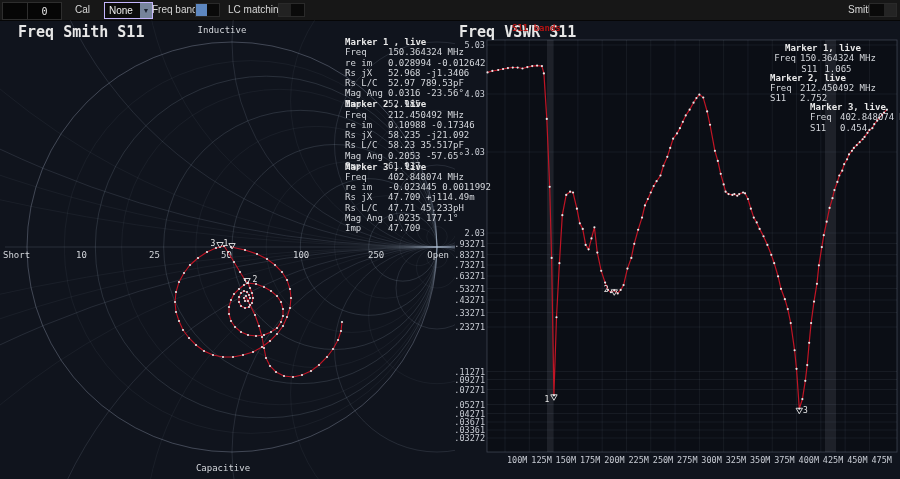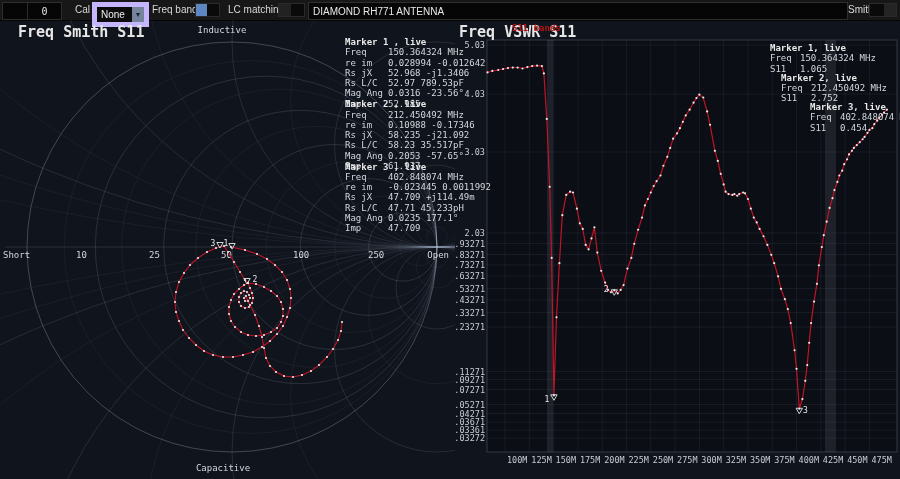--- a/index.html
+++ b/index.html
@@ -6,22 +6,22 @@
   #app{position:relative;width:900px;height:479px;background:#10141d;overflow:hidden;
        font-family:"Liberation Sans",sans-serif;}
   
   #toolbar{position:absolute;left:0;top:0;width:900px;height:20px;background:#171717;
            border-bottom:1px solid #060606;}
   .tb-field{position:absolute;top:2px;height:14px;background:#060606;border:1px solid #2e2e2e;
             color:#e8e8e8;font-size:10px;font-family:"DejaVu Sans Mono",monospace;}
   .tb-label{position:absolute;top:4px;color:#d8d8d8;font-size:10px;}
   .tb-toggle{position:absolute;top:3px;height:12px;background:#0a0a0a;border:1px solid #2a2a2a;}
   .tb-knob{position:absolute;top:0;height:12px;}
-  #cal-dropdown{position:absolute;left:92px;top:2px;width:47px;height:15px;background:#0c0c0c;
-                border:5px solid #c4b5fd;color:#eee;font-size:10px;}
+  #cal-dropdown{position:absolute;left:104px;top:2px;width:47px;height:15px;background:#0c0c0c;
+                border:1px solid #c4b5fd;color:#eee;font-size:10px;}
   #cal-dropdown .dd-text{position:absolute;left:4px;top:2px;}
   #cal-dropdown .dd-arrow{position:absolute;right:0;top:0;width:12px;height:15px;background:#76849b;
                           color:#1b2330;font-size:7px;text-align:center;line-height:15px;}
   
   .chart-title{position:absolute;color:#e6e6e6;font-size:15px;font-weight:bold;
                font-family:"DejaVu Sans Mono",monospace;}
   #live-label{position:absolute;left:512px;top:23px;color:#b31212;font-size:9px;font-weight:bold;
               font-family:"DejaVu Sans Mono",monospace;}
   svg{position:absolute;}
   
@@ -46,21 +46,20 @@
       <span class="dd-arrow">▼</span>
     </div>
     <span class="tb-label" style="left:152px;">Freq bands</span>
     <div class="tb-toggle" style="left:195px;width:23px;">
       <span class="tb-knob" style="left:0;width:11px;background:#5d87c0;"></span>
     </div>
     <span class="tb-label" style="left:228px;">LC matching</span>
     <div class="tb-toggle" style="left:278px;width:25px;">
       <span class="tb-knob" style="left:0;width:12px;background:#222;"></span>
     </div>
-    <input class="tb-field" style="left: 308px; width: 532px; padding-left: 4px; font-family: &quot;Liberation Sans&quot;, sans-serif;" value="DIAMOND RH771 ANTENNA">
     <span class="tb-label" style="left:848px;">Smith</span>
     <div class="tb-toggle" style="left:869px;width:26px;">
       <span class="tb-knob" style="right:0;width:12px;background:#242424;"></span>
     </div>
   </div>
 
   <div class="chart-title" style="left:18px;top:23px;">Freq Smith S11</div>
   <div class="chart-title" style="left:459px;top:23px;">Freq VSWR S11</div>
   <div id="live-label">S11 bands</div>
 
@@ -434,18 +433,18 @@
       <path d="M 796.1077583132 408.239 L 802.5077583132 408.239 L 799.3077583132 413.739 Z" fill="none" stroke="#e8e8e8" stroke-width="0.9"></path>
       <text x="805.3077583132" y="412.739" text-anchor="middle" fill="#e8e8e8" font-size="8" font-family="DejaVu Sans Mono, monospace" font-weight="normal">3</text>
     </svg>
 
   <div id="smith-marker-panel">
       <div class="mblock mb-left" style="left: 345px; top: 37px;"><div class="hdr">Marker 1 , live</div><div class="mrow"><span class="lbl">Freq</span><span>150.364324 MHz</span></div><div class="mrow"><span class="lbl">re im</span><span>0.028994 -0.012642</span></div><div class="mrow"><span class="lbl">Rs jX</span><span>52.968 -j1.3406</span></div><div class="mrow"><span class="lbl">Rs L/C</span><span>52.97 789.53pF</span></div><div class="mrow"><span class="lbl">Mag Ang</span><span>0.0316 -23.56°</span></div><div class="mrow"><span class="lbl">Imp</span><span>52.985</span></div></div>
       <div class="mblock mb-left" style="left: 345px; top: 99.3px;"><div class="hdr">Marker 2 , live</div><div class="mrow"><span class="lbl">Freq</span><span>212.450492 MHz</span></div><div class="mrow"><span class="lbl">re im</span><span>0.10988 -0.17346</span></div><div class="mrow"><span class="lbl">Rs jX</span><span>58.235 -j21.092</span></div><div class="mrow"><span class="lbl">Rs L/C</span><span>58.23 35.517pF</span></div><div class="mrow"><span class="lbl">Mag Ang</span><span>0.2053 -57.65°</span></div><div class="mrow"><span class="lbl">Imp</span><span>61.937</span></div></div>
       <div class="mblock mb-left" style="left: 345px; top: 161.6px;"><div class="hdr">Marker 3 , live</div><div class="mrow"><span class="lbl">Freq</span><span>402.848074 MHz</span></div><div class="mrow"><span class="lbl">re im</span><span>-0.023445 0.0011992</span></div><div class="mrow"><span class="lbl">Rs jX</span><span>47.709 +j114.49m</span></div><div class="mrow"><span class="lbl">Rs L/C</span><span>47.71 45.233pH</span></div><div class="mrow"><span class="lbl">Mag Ang</span><span>0.0235 177.1°</span></div><div class="mrow"><span class="lbl">Imp</span><span>47.709</span></div></div>
     </div>
   <div id="vswr-marker-panel">
-      <div class="mblock mb-right" style="left: 770px; top: 43px;"><div class="hdr">Marker 1, live</div><div class="mrow"><span class="lbl">Freq</span><span>150.364324 MHz</span></div><div class="mrow"><span class="lbl">S11</span><span>1.065</span></div></div>
-      <div class="mblock mb-right" style="left: 770px; top: 72.5px; margin-left: 11px;"><div class="hdr">Marker 2, live</div><div class="mrow"><span class="lbl">Freq</span><span>212.450492 MHz</span></div><div class="mrow"><span class="lbl">S11</span><span>2.752</span></div></div>
+      <div class="mblock mb-right" style="left: 770px; top: 43px; text-align: center;"><div class="hdr">Marker 1, live</div><div class="mrow"><span class="lbl">Freq</span><span>150.364324 MHz</span></div><div class="mrow"><span class="lbl">S11</span><span>1.065</span></div></div>
+      <div class="mblock mb-right" style="left: 770px; top: 72.5px;"><div class="hdr">Marker 2, live</div><div class="mrow"><span class="lbl">Freq</span><span>212.450492 MHz</span></div><div class="mrow"><span class="lbl">S11</span><span>2.752</span></div></div>
       <div class="mblock mb-right" style="left: 770px; top: 102px; margin-left: 40px;"><div class="hdr">Marker 3, live</div><div class="mrow"><span class="lbl">Freq</span><span>402.848074 MHz</span></div><div class="mrow"><span class="lbl">S11</span><span>0.454</span></div></div>
     </div>
 
 </div>
 
 </body></html>

